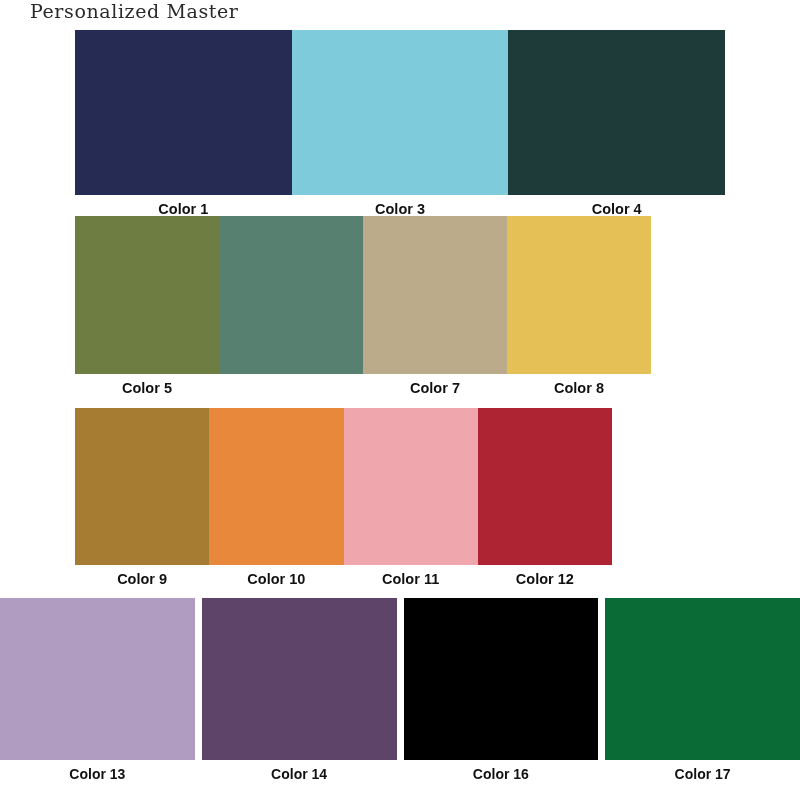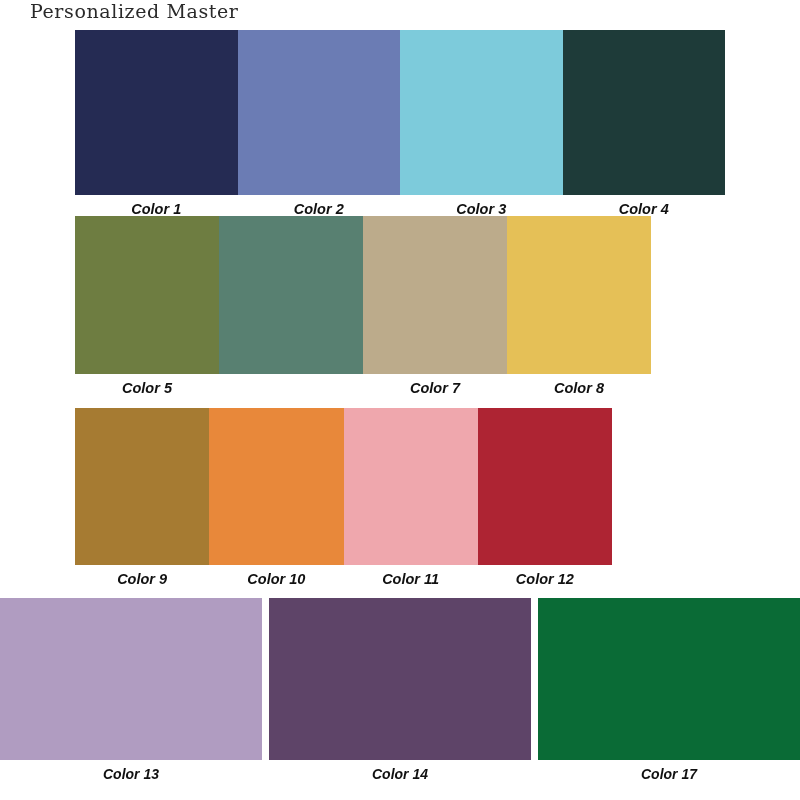--- a/index.html
+++ b/index.html
@@ -52,21 +52,20 @@
   }
 
   .swatch-chip {
     width: 100%;
     display: block;
   }
 
   .swatch-label {
     text-align: center;
     font-family: "Liberation Sans", sans-serif;
-    font-style: italic;
     font-weight: 700;
     font-size: 14.5px;
     color: #111111;
     line-height: 1;
     padding-top: 7px;
     white-space: nowrap;
   }
 
   
   #row-1 { left: 75px; top: 30px;  width: 650px; }
@@ -85,24 +84,20 @@
 <body style="background-color: rgb(255, 255, 255);">
 
 <div id="brand-title">Personalized Master</div>
 
 <div id="palette-chart">
 
   <div class="swatch-row" id="row-1">
     <div class="swatch-cell">
       <div class="swatch-chip" style="background-color: rgb(37, 43, 83);"></div>
       <div class="swatch-label">Color 1</div>
-    </div>
-    <div class="swatch-cell">
-      <div class="swatch-chip" style="background-color: rgb(107, 124, 180);"></div>
-      <div class="swatch-label">Color 2</div>
     </div>
     <div class="swatch-cell">
       <div class="swatch-chip" style="background-color: rgb(125, 203, 219);"></div>
       <div class="swatch-label">Color 3</div>
     </div>
     <div class="swatch-cell">
       <div class="swatch-chip" style="background-color: rgb(30, 59, 57);"></div>
       <div class="swatch-label">Color 4</div>
     </div>
   </div>
@@ -147,18 +142,22 @@
   <div class="swatch-row" id="row-4">
     <div class="swatch-cell">
       <div class="swatch-chip" style="background-color: rgb(176, 156, 193);"></div>
       <div class="swatch-label">Color 13</div>
     </div>
     <div class="swatch-cell">
       <div class="swatch-chip" style="background-color: rgb(94, 68, 104);"></div>
       <div class="swatch-label">Color 14</div>
     </div>
     <div class="swatch-cell">
+      <div class="swatch-chip" style="background-color: rgb(0, 0, 0);"></div>
+      <div class="swatch-label">Color 16</div>
+    </div>
+    <div class="swatch-cell">
       <div class="swatch-chip" style="background-color: rgb(10, 107, 54);"></div>
       <div class="swatch-label">Color 17</div>
     </div>
   </div>
 
 </div>
 
 </body></html>

